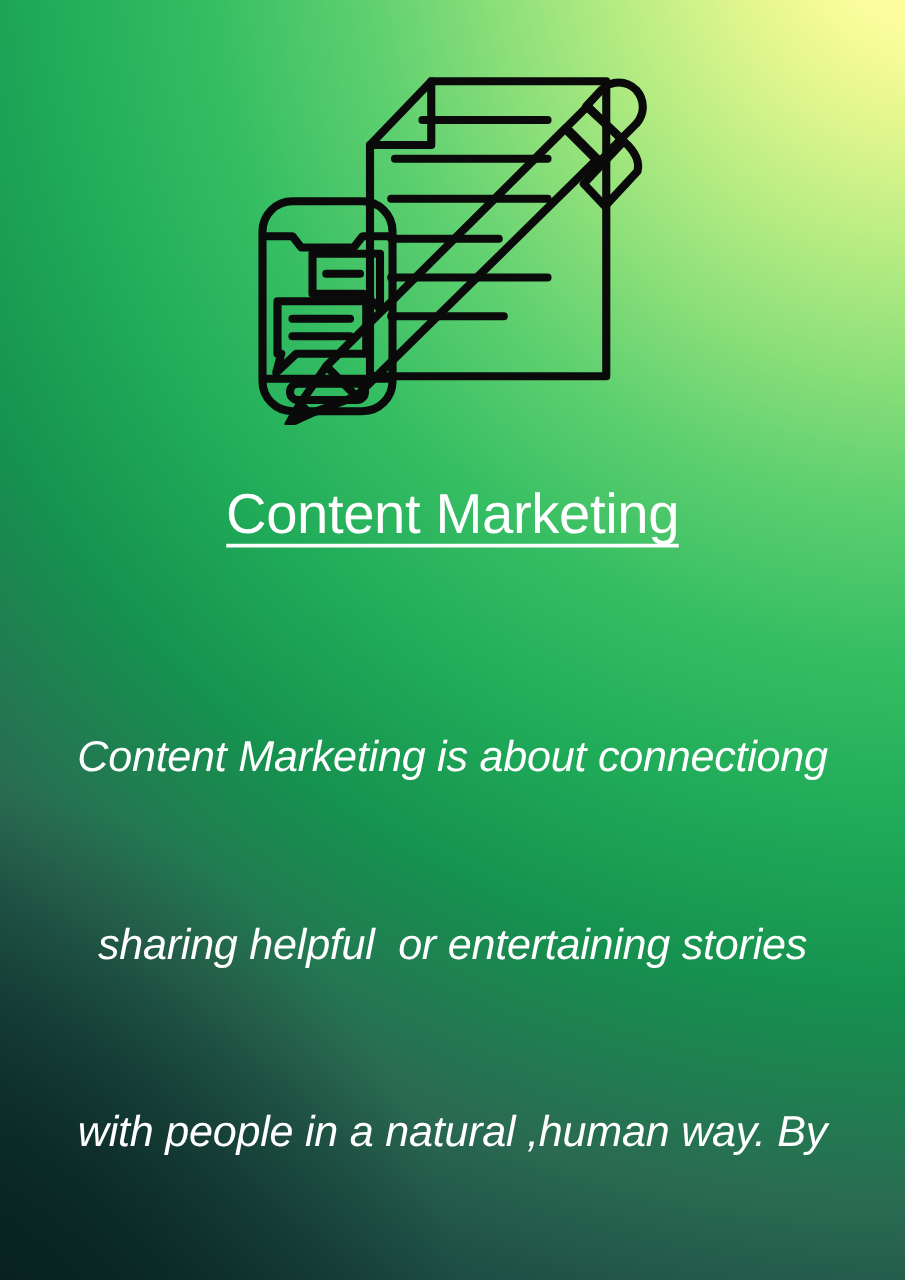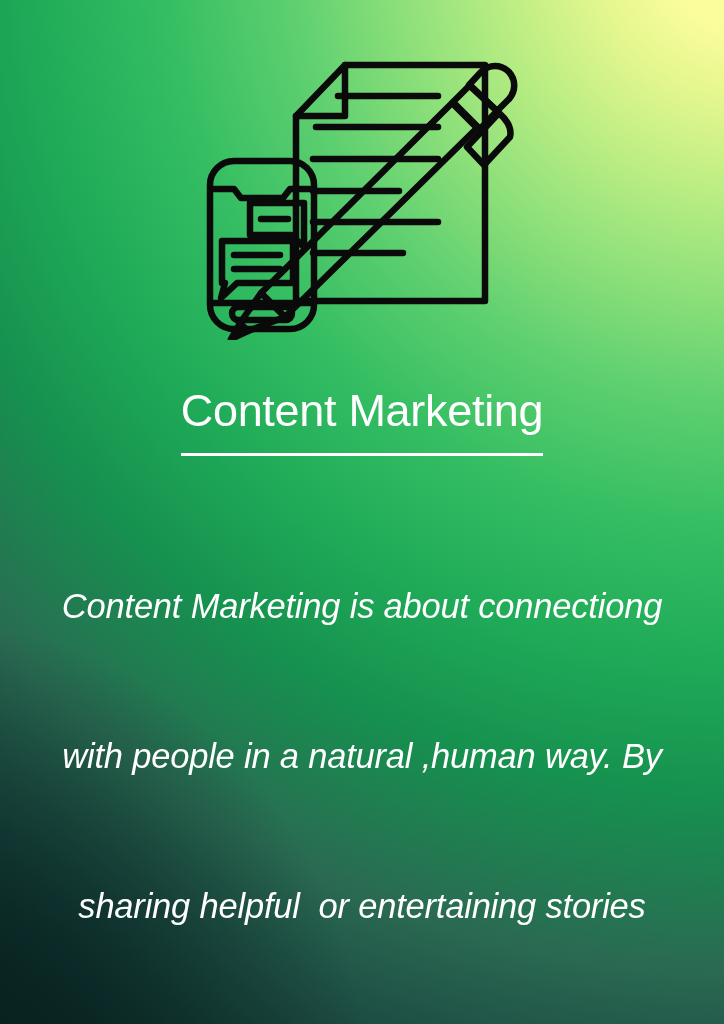--- a/index.html
+++ b/index.html
@@ -63,21 +63,21 @@
     text-align: center;
     color: #ffffff;
     font-size: 45px;
     font-weight: 400;
     letter-spacing: -0.3px;
     line-height: 1.05;
   }
   #title .u {
     display: inline-block;
     border-bottom: 3px solid #ffffff;
-    padding-bottom: 19px;
+    padding-bottom: 1px;
   }
 
   
   #body-copy {
     position: absolute;
     left: 8px;
     top: 481px;
     width: 708px;
     text-align: center;
     color: #ffffff;
@@ -147,22 +147,22 @@
           <path d="M58 238 L37 268 L28 284 L45 276 L82 262 Z"></path>
           <path d="M37 268 L45 276"></path>
         </g>
       </svg>
     </div>
 
     <h1 id="title"><span class="u">Content Marketing</span></h1>
 
     <div id="body-copy">
       <span class="bline">Content Marketing is about connectiong</span>
+      <span class="bline">sharing helpful  or entertaining stories</span>
       <span class="bline">with people in a natural ,human way. By</span>
-      <span class="bline">sharing helpful  or entertaining stories</span>
       
       
       
       
     </div>
 
   </div>
 </div>
 
 </body></html>

